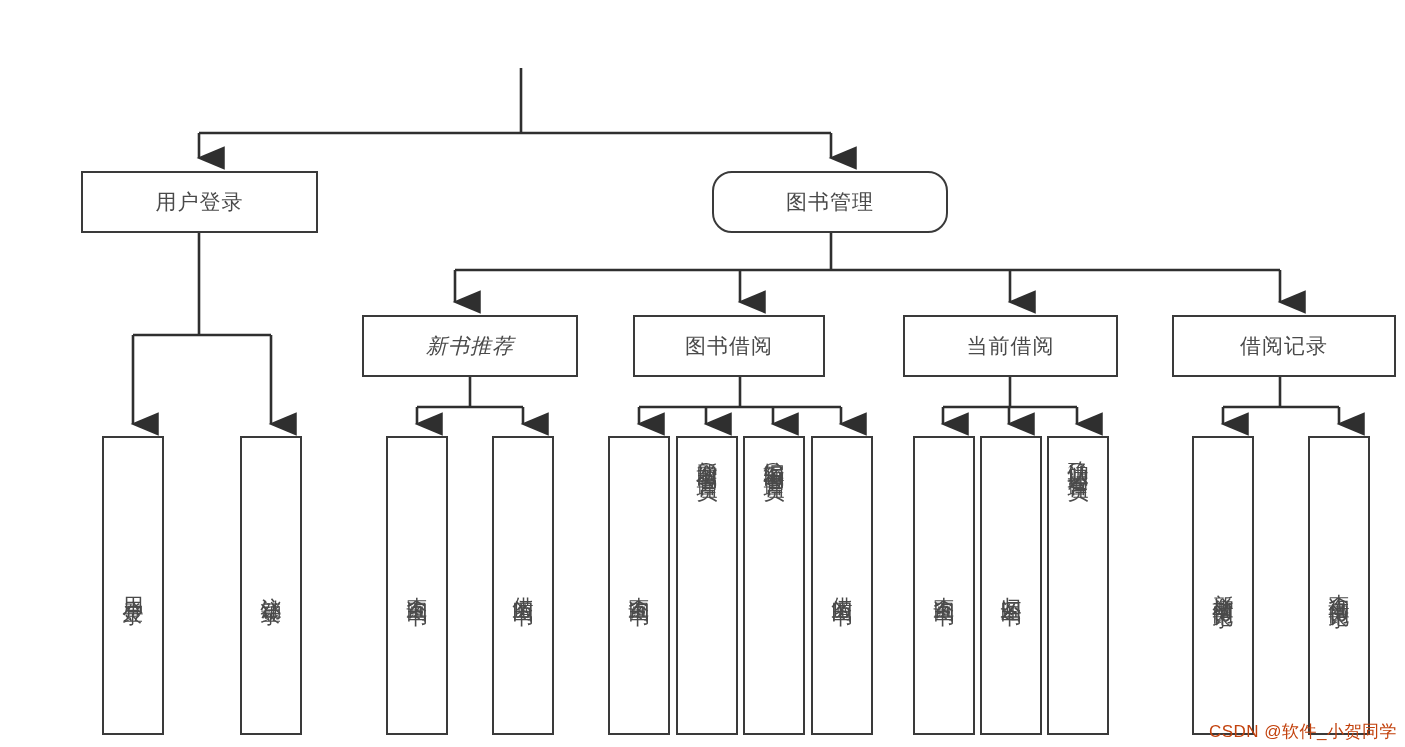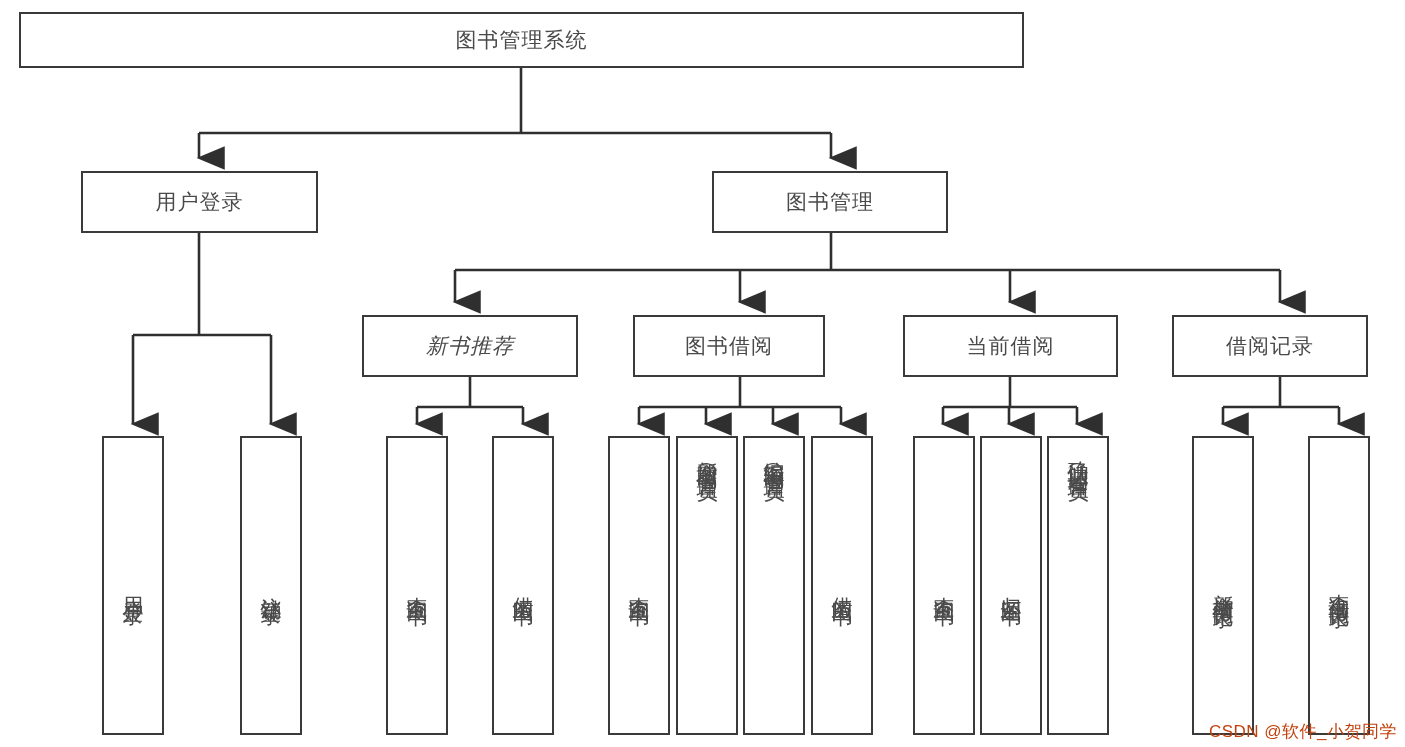--- a/index.html
+++ b/index.html
@@ -116,33 +116,32 @@
       <path d="M 1009 407 L 1009 424" marker-end="url(#arr)"></path>
       <path d="M 1077 407 L 1077 424" marker-end="url(#arr)"></path>
 
       <path d="M 1280 377 L 1280 407"></path>
       <path d="M 1223 407 L 1339 407"></path>
       <path d="M 1223 407 L 1223 424" marker-end="url(#arr)"></path>
       <path d="M 1339 407 L 1339 424" marker-end="url(#arr)"></path>
     </g>
   </svg>
 
-  <div class="node h" style="left:19px; top:12px; width:1005px; height:56px;">图书管理系统</div>
 
   <div class="node h" style="left:81px; top:171px; width:237px; height:62px;">用户登录</div>
 
-  <div class="node h" style="left:712px; top:171px; width:236px; height:62px;">图书管理</div>
+  <div class="node h" style="left:712px; top:171px; width:236px; height:62px;border-radius:20px;">图书管理</div>
 
   <div class="node h" style="left:362px; top:315px; width:216px; height:62px;font-style:italic;">新书推荐</div>
 
   <div class="node h" style="left:633px; top:315px; width:192px; height:62px;">图书借阅</div>
 
   <div class="node h" style="left:903px; top:315px; width:215px; height:62px;">当前借阅</div>
 
-  <div class="node h" style="left:1172px; top:315px; width:196px; height:62px;">借阅记录</div>
+  <div class="node h" style="left:1172px; top:315px; width:224px; height:62px;">借阅记录</div>
 
   <div class="node v" style="left:102px; top:436px; width:62px; height:299px;">用户登录</div>
 
   <div class="node v" style="left:240px; top:436px; width:62px; height:299px;">注销登录</div>
 
   <div class="node v" style="left:386px; top:436px; width:62px; height:299px;">查询图书</div>
 
   <div class="node v" style="left:492px; top:436px; width:62px; height:299px;">借阅图书</div>
 
   <div class="node v" style="left:608px; top:436px; width:62px; height:299px;">查询图书</div>

